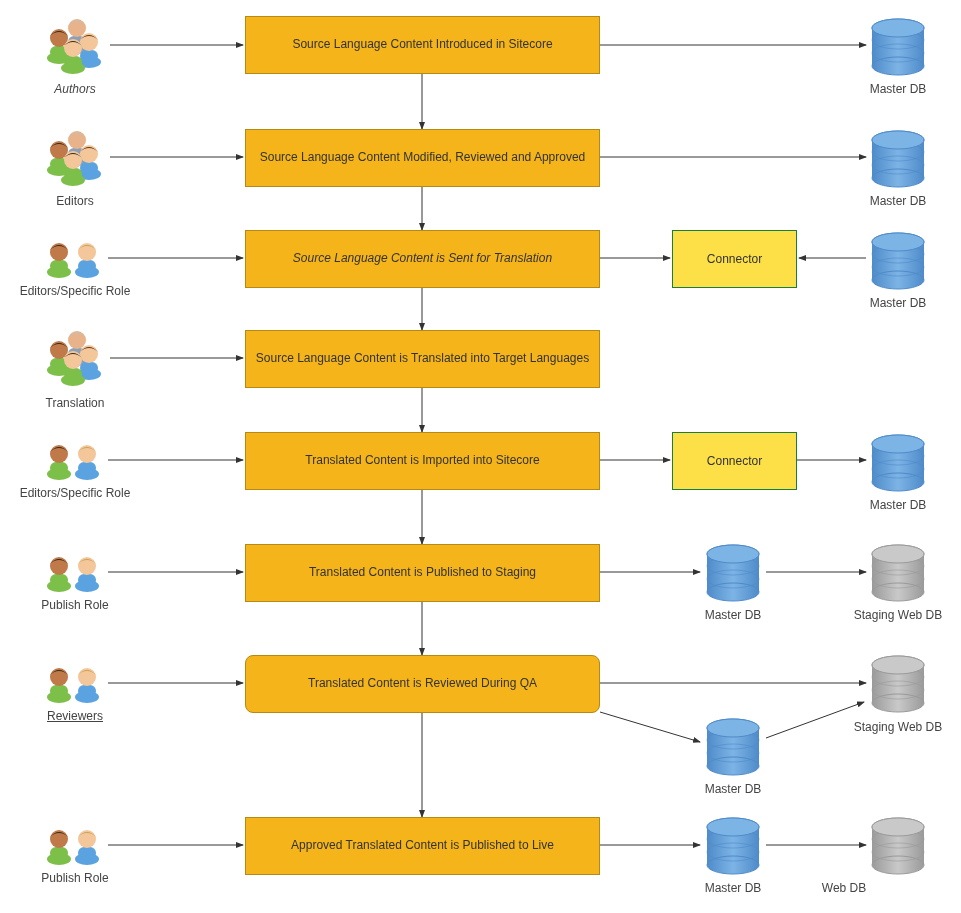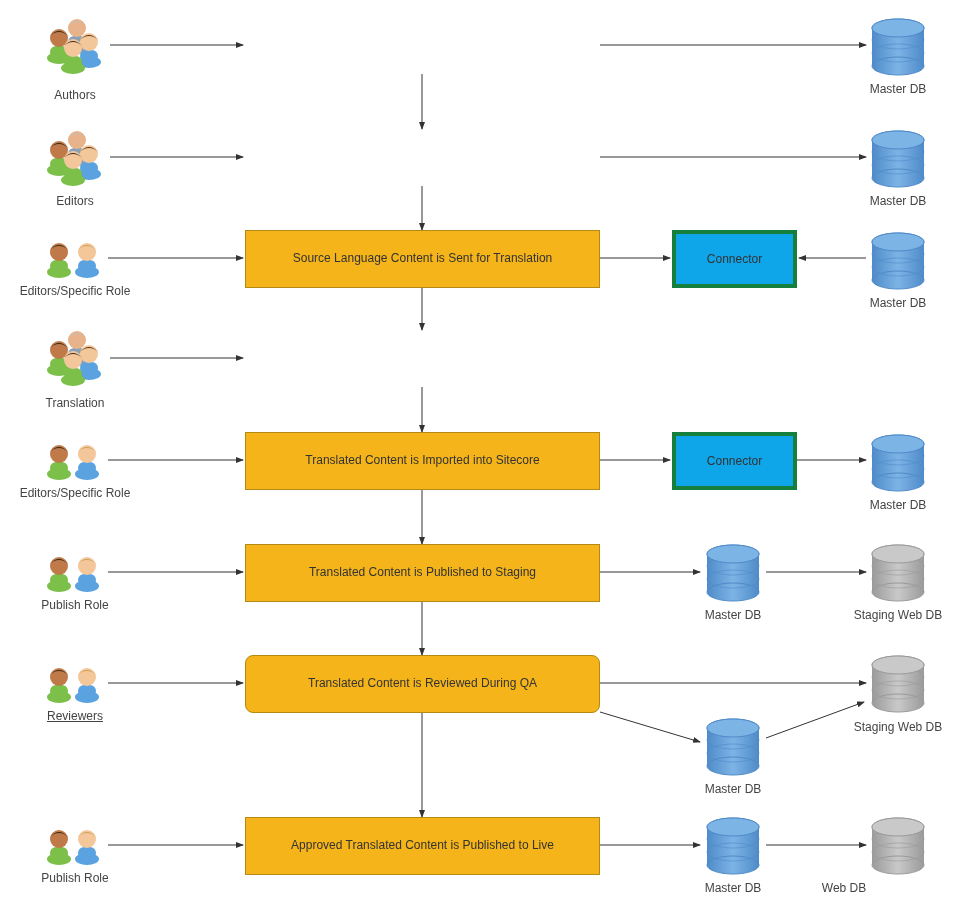--- a/index.html
+++ b/index.html
@@ -26,22 +26,22 @@
     display: flex;
     align-items: center;
     justify-content: center;
     text-align: center;
     padding: 4px 8px;
     font-size: 12px;
     line-height: 1.3;
   }
   .connector-box {
     position: absolute;
-    background: #0ea5e9;
-    border: 4px solid #15803d;
+    background: #fde047;
+    border: 1px solid #15803d;
     display: flex;
     align-items: center;
     justify-content: center;
     text-align: left;
     font-size: 12px;
   }
   .label {
     position: absolute;
     font-size: 12px;
     color: #444;
@@ -108,22 +108,31 @@
     <line x1="600" y1="683" x2="866" y2="683" stroke="#333" marker-end="url(#ah)"></line>
 
     <line x1="600" y1="712" x2="700" y2="742" stroke="#333" marker-end="url(#ah)"></line>
 
     <line x1="766" y1="738" x2="864" y2="702" stroke="#333" marker-end="url(#ah)"></line>
 
     <line x1="600" y1="845" x2="700" y2="845" stroke="#333" marker-end="url(#ah)"></line>
     <line x1="766" y1="845" x2="866" y2="845" stroke="#333" marker-end="url(#ah)"></line>
   </svg>
 
-  <div class="process-box" style="left:245px; top:230px; width:355px; height:58px;">
+  <div class="process-box" style="left:245px; top:16px;  width:355px; height:58px;">
+      <span>Source Language Content Introduced in Sitecore</span>
+    </div>
+  <div class="process-box" style="left:245px; top:129px; width:355px; height:58px;">
+      <span>Source Language Content Modified, Reviewed and Approved</span>
+    </div>
+  <div class="process-box" style="left:245px; top:230px; width:355px; height:58px;font-style:italic;">
       <span>Source Language Content is Sent for Translation</span>
+    </div>
+  <div class="process-box" style="left:245px; top:330px; width:355px; height:58px;">
+      <span>Source Language Content is Translated into Target Languages</span>
     </div>
   <div class="process-box" style="left:245px; top:432px; width:355px; height:58px;">
       <span>Translated Content is Imported into Sitecore</span>
     </div>
   <div class="process-box" style="left:245px; top:544px; width:355px; height:58px;">
       <span>Translated Content is Published to Staging</span>
     </div>
   <div class="process-box" style="left:245px; top:655px; width:355px; height:58px;border-radius:8px;">
       <span>Translated Content is Reviewed During QA</span>
     </div>
@@ -159,21 +168,21 @@
     <path d="M6 12 Q15 2 24 12 Q20 8 15 8 Q10 8 6 12 Z" fill="#5a3a1a"></path>
   </svg></div>
     <div style="position:absolute;left:14px;top:20px;"><svg width="30" height="40" viewBox="0 0 30 40">
     <ellipse cx="15" cy="34" rx="12" ry="6" fill="#7cc04a"></ellipse>
     <rect x="6" y="22" width="18" height="12" rx="6" fill="#7cc04a"></rect>
     <circle cx="15" cy="14" r="9" fill="#f4c79a"></circle>
     <path d="M6 12 Q15 2 24 12 Q20 8 15 8 Q10 8 6 12 Z" fill="#3a2a1a"></path>
   </svg></div>
   </div>
     </div>
-  <div class="label" style="left:75px; top:88px;">Authors</div>
+  <div class="label" style="left:75px; top:82px;font-style:italic;">Authors</div>
 
   <div class="actor" style="left:44px; top:126px;">
       <div style="position:relative;width:66px;height:62px;">
     <div style="position:absolute;left:18px;top:0;"><svg width="30" height="40" viewBox="0 0 30 40">
     <ellipse cx="15" cy="34" rx="12" ry="6" fill="#8aa0b8"></ellipse>
     <rect x="6" y="22" width="18" height="12" rx="6" fill="#8aa0b8"></rect>
     <circle cx="15" cy="14" r="9" fill="#e8b38a"></circle>
     <path d="M6 12 Q15 2 24 12 Q20 8 15 8 Q10 8 6 12 Z" fill="#bfbfbf"></path>
   </svg></div>
     <div style="position:absolute;left:0;top:10px;"><svg width="30" height="40" viewBox="0 0 30 40">

